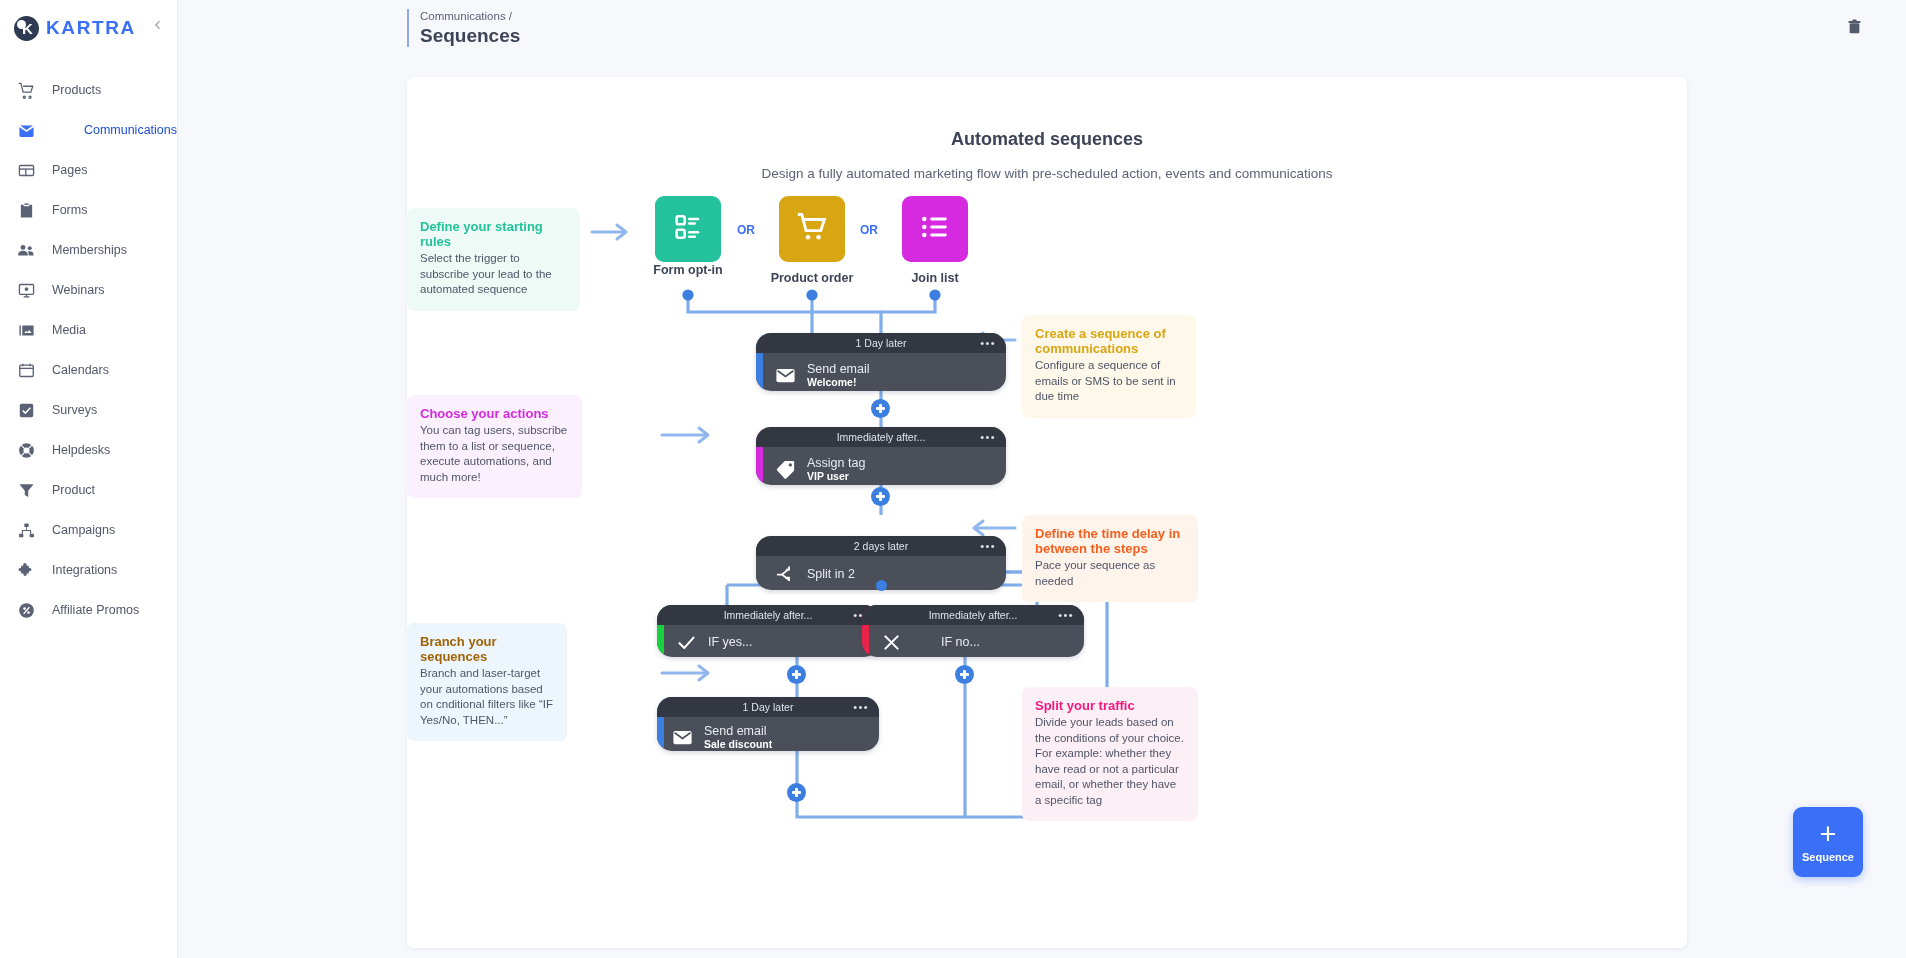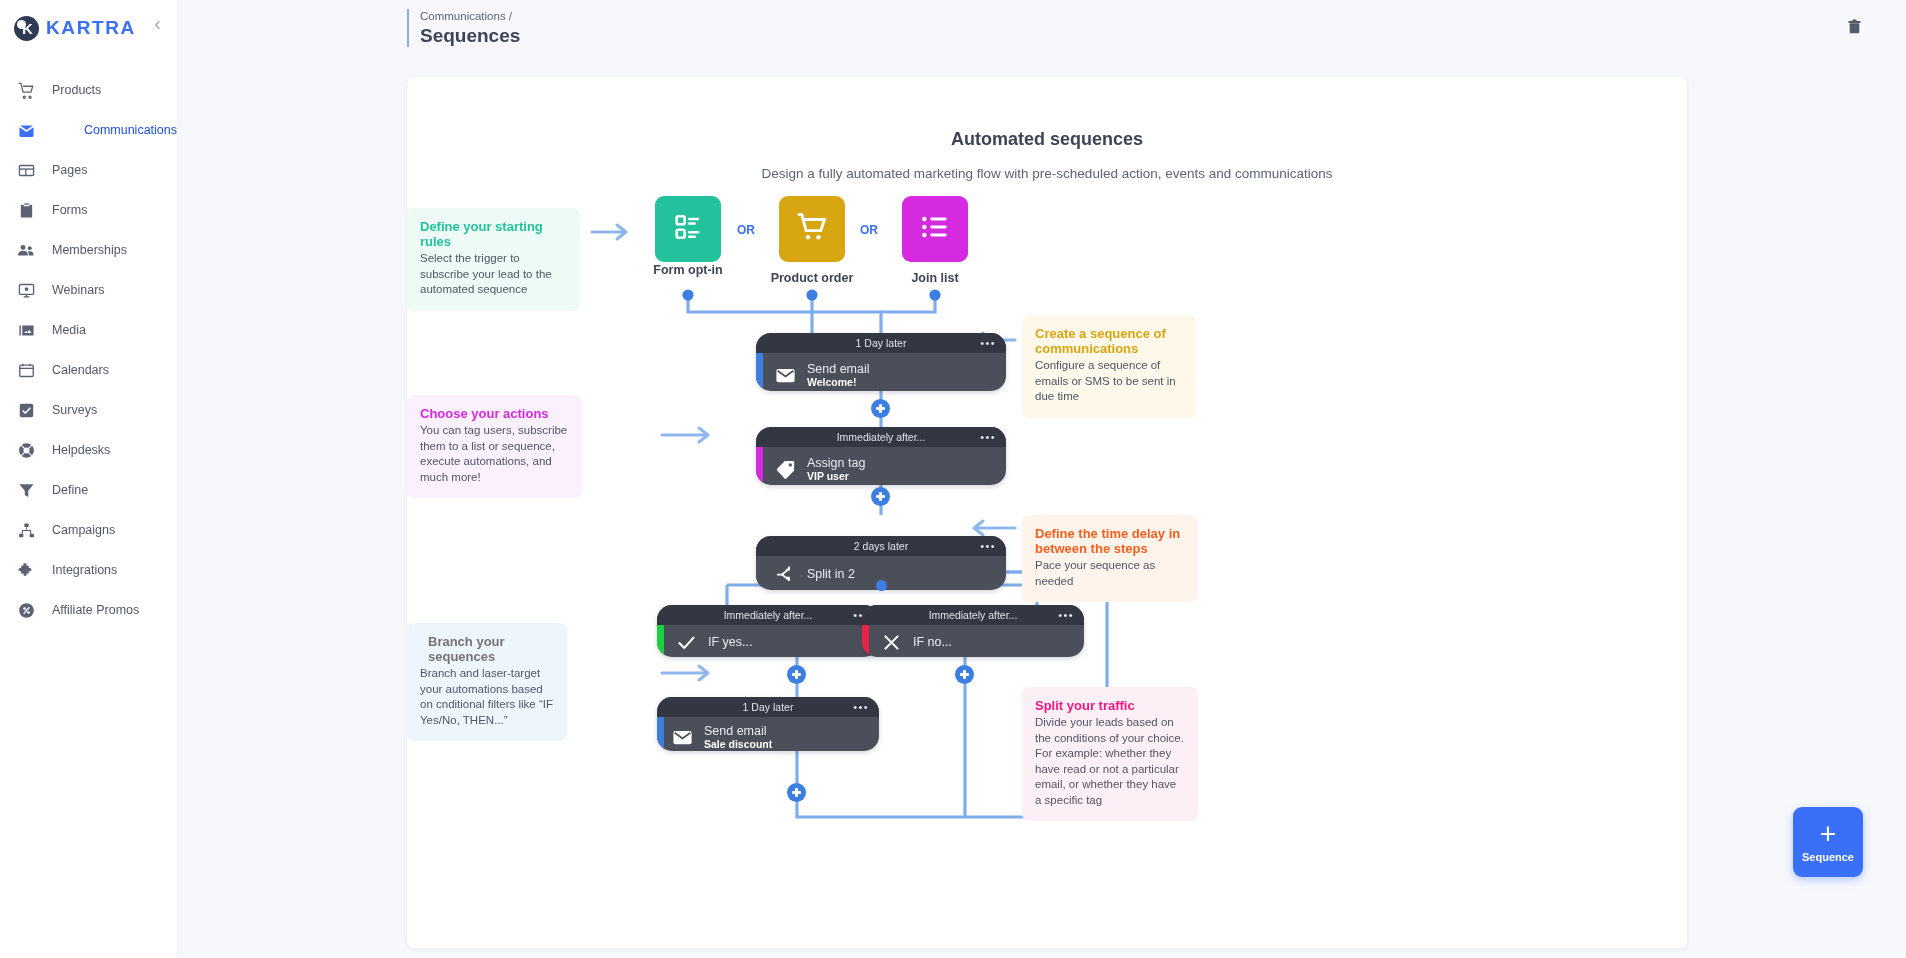--- a/index.html
+++ b/index.html
@@ -106,21 +106,21 @@
 
   .co-teal  { background: #eefaf6; }
   .co-teal h4 { color: #22c39a; }
   .co-yellow{ background: #fdf8e9; }
   .co-yellow h4 { color: #d9a613; }
   .co-purple{ background: #fbf0fd; }
   .co-purple h4 { color: #d62ae0; }
   .co-orange{ background: #fef4ec; }
   .co-orange h4 { color: #f4601e; }
   .co-blue  { background: #eef6fd; }
-  .co-blue h4 { color: #737373; margin-left: 8px; }
+  .co-blue h4 { color: #a16207; }
   .co-pink  { background: #fdeff6; }
   .co-pink h4 { color: #f5197f; }
 
   
   .trigger-tile {
     position: absolute; width: 66px; height: 66px; border-radius: 9px;
     display: flex; align-items: center; justify-content: center;
     cursor: pointer;
   }
   .trigger-label {
@@ -305,21 +305,21 @@
       </span>
       <span>Helpdesks</span>
     </div>
 
     <div class="nav-item">
       <span class="nv-ico">
         <svg width="17" height="17" viewBox="0 0 24 24" fill="currentColor">
             <path d="M2 3h20l-7.6 9.2V21L9.6 18.2v-6L2 3z"></path>
           </svg>
       </span>
-      <span>Define</span>
+      <span>Product</span>
     </div>
 
     <div class="nav-item">
       <span class="nv-ico">
         <svg width="17" height="17" viewBox="0 0 24 24" fill="currentColor">
             <rect x="9" y="2" width="6" height="5.2" rx="1"></rect>
             <rect x="1.5" y="16.5" width="6" height="5.2" rx="1"></rect>
             <rect x="16.5" y="16.5" width="6" height="5.2" rx="1"></rect>
             <path d="M11.4 7.2v4h-6v5.3H7V12.8h10v3.7h1.6V11.2h-6v-4z"></path>
           </svg>
@@ -570,21 +570,21 @@
         <span class="node-single">IF yes...</span>
       </div>
     </div>
 
     <div class="node" style="left:455px; top:528px; width:222px; height:52px;">
       <div class="node-accent" style="background:#e8234a;"></div>
       <div class="node-head">
         <span class="hd-txt">Immediately after...</span>
         <span class="dots">•••</span>
       </div>
-      <div class="node-body" style="padding-top:6px;">
+      <div class="node-body" style="padding-top:6px;gap:28px;">
         <span class="node-ico">
           <svg width="21" height="21" viewBox="0 0 24 24" fill="none" stroke="#fff" stroke-width="2.4" stroke-linecap="round">
               <line x1="5" y1="5" x2="19" y2="19"></line>
               <line x1="19" y1="5" x2="5" y2="19"></line>
             </svg>
         </span>
         <span class="node-single">IF no...</span>
       </div>
     </div>
 

